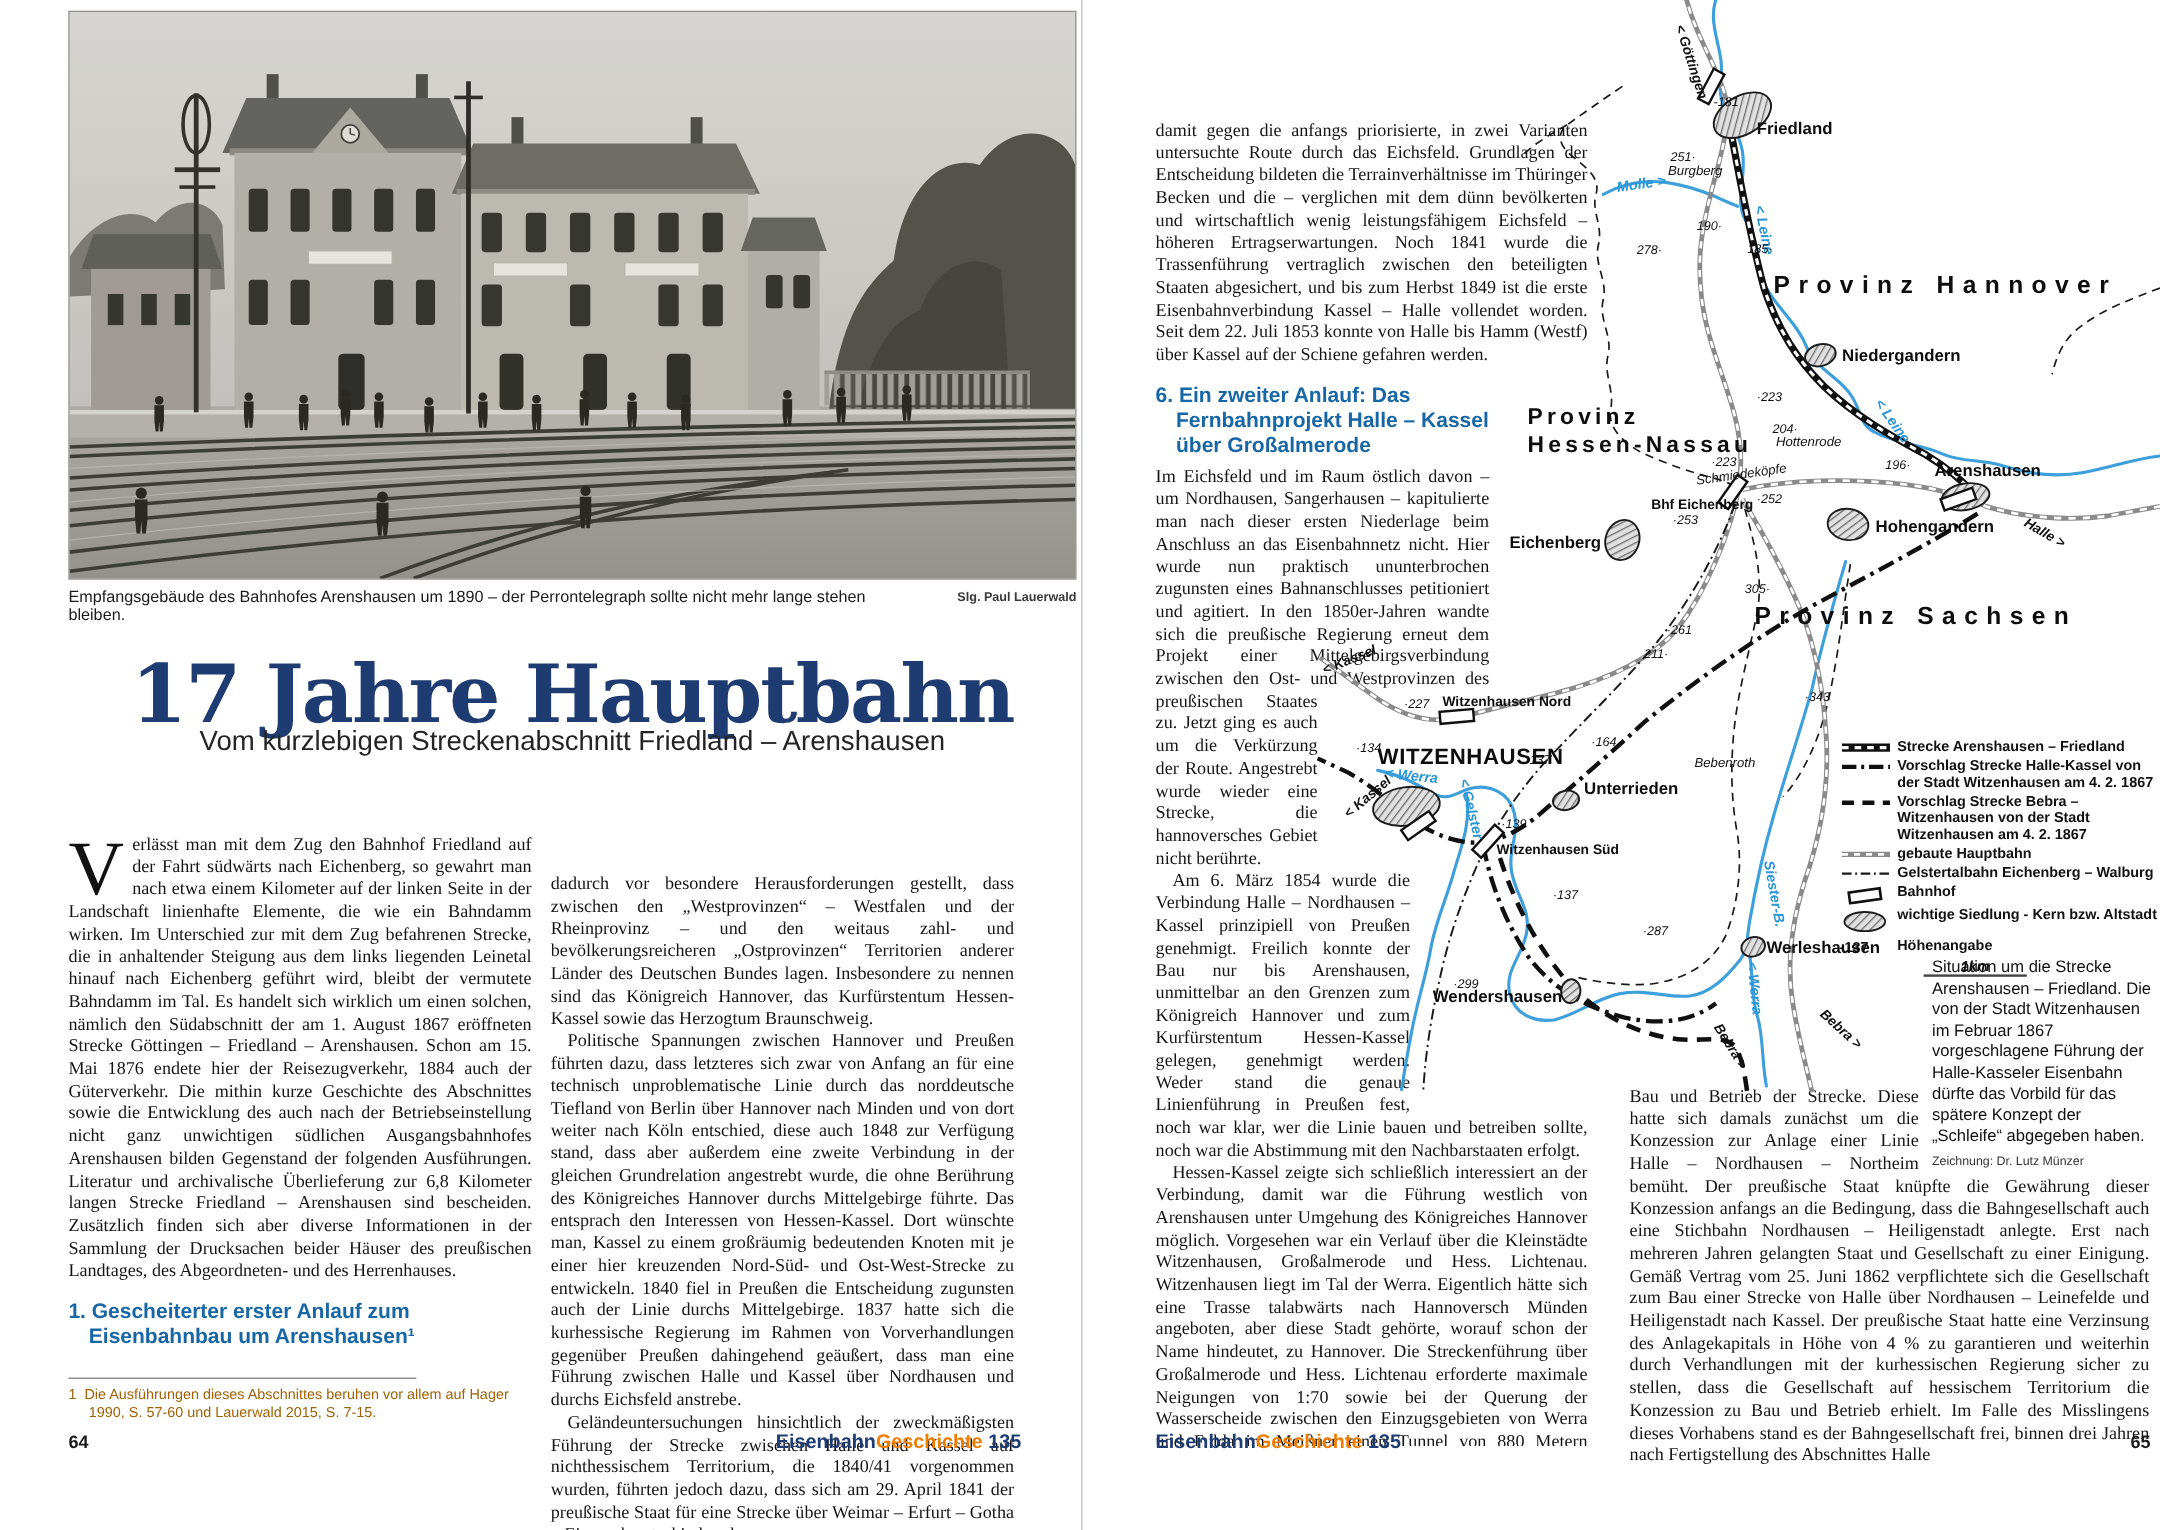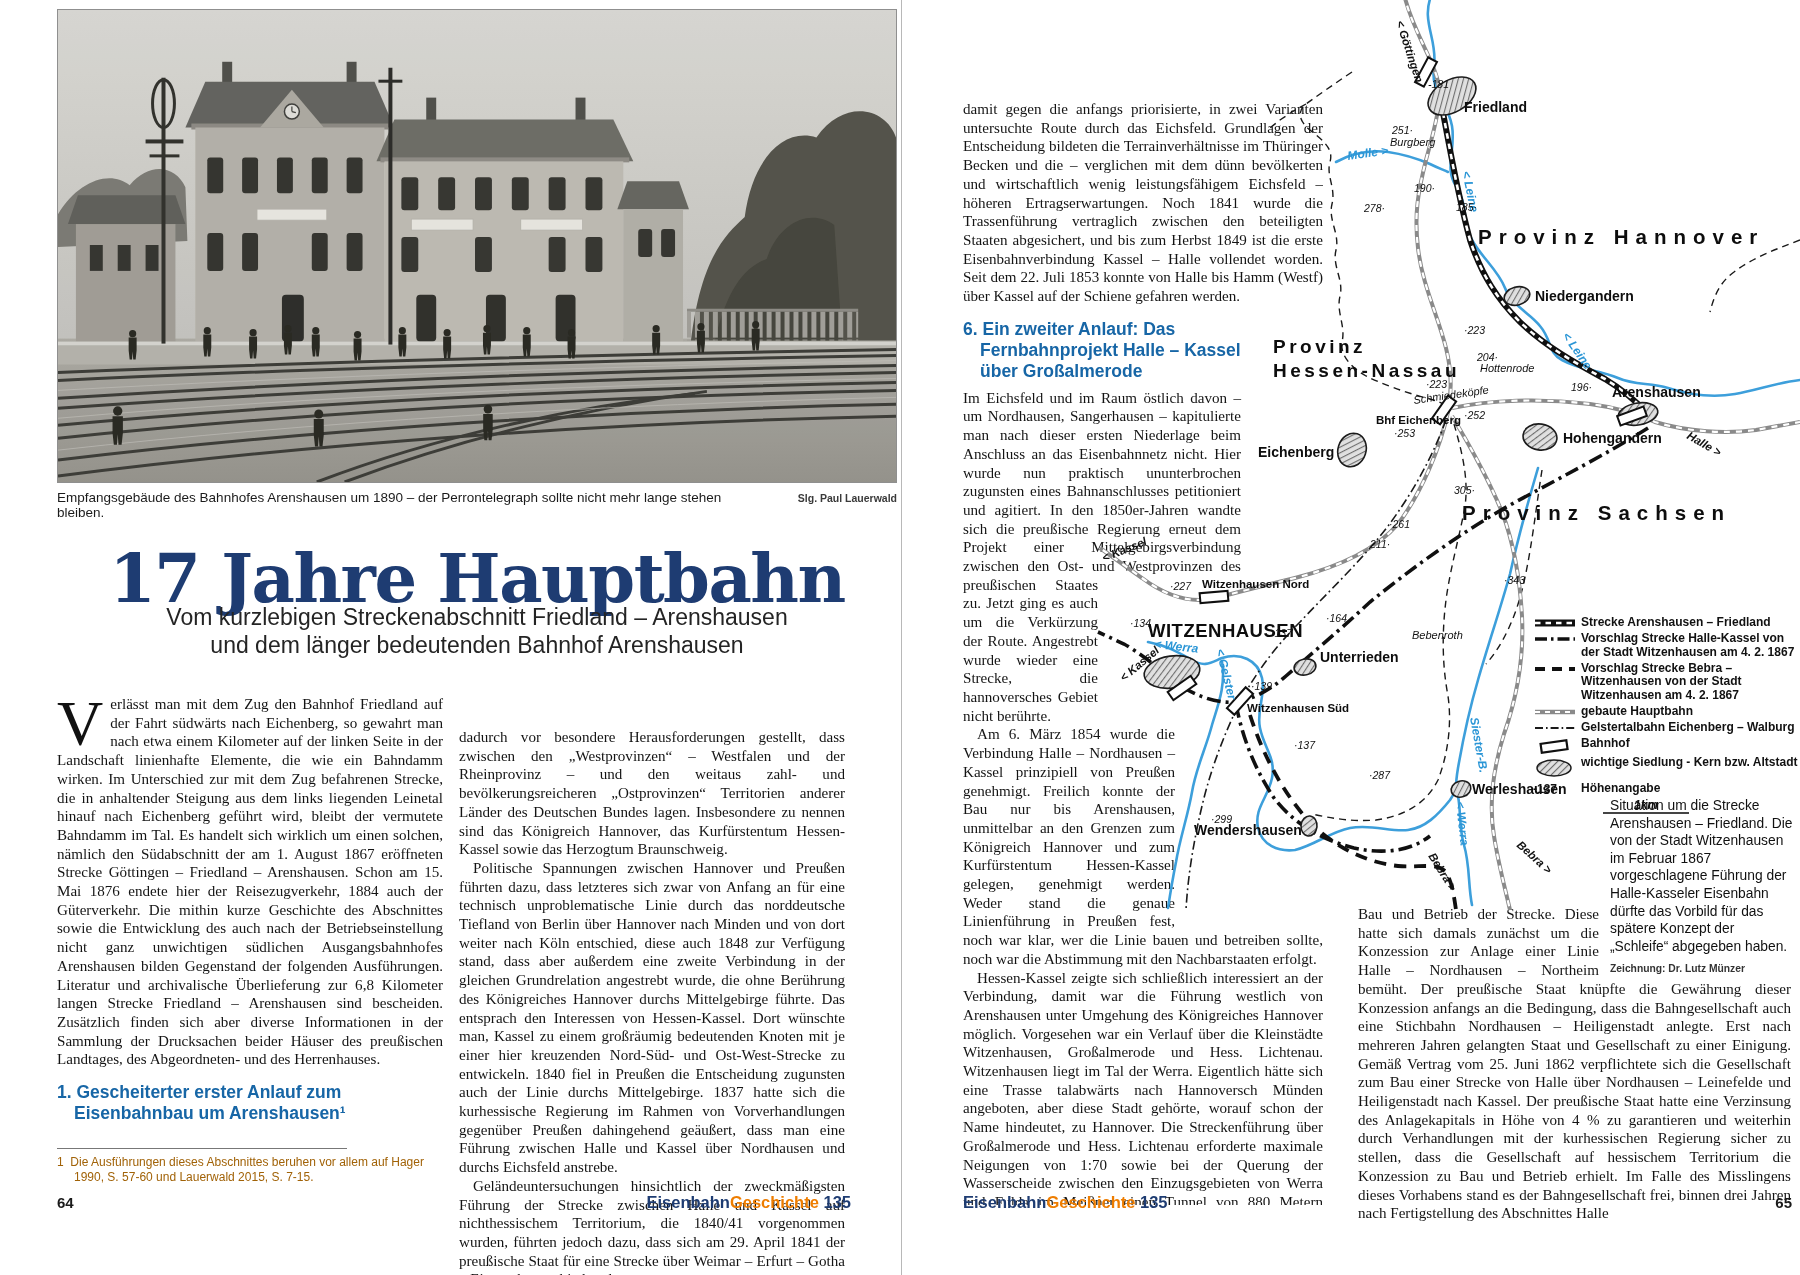--- a/index.html
+++ b/index.html
@@ -73,21 +73,21 @@
             line-height:13.5px; font-weight:bold; color:#111; }
   .legend-row { display:flex; align-items:flex-start; margin-bottom:2.5px; }
   .legend-sym { width:48px; flex:0 0 48px; padding-top:1px; }
   .legend-sym svg { display:block; }
   .scalebar { margin:3px 0 0 70px; width:86px; text-align:center; font-style:italic;
               font-size:12px; border-bottom:2px solid #444; line-height:13px; }
 
   
   .map-caption { position:absolute; left:1610px; top:797px; width:186px;
                  font-size:13.8px; line-height:17.6px; color:#111; }
-  .map-credit { margin-top:5px; font-size:10.3px; font-weight:bold; color:#333; }
+  .map-credit { margin-top:5px; font-size:10.3px; font-weight:normal; color:#333; }
 
   
   .pagenum { position:absolute; top:1194px; font-size:15px; font-weight:bold; color:#1a1a1a; }
   .pagenum-left { left:57px; } .pagenum-right { right:8px; }
   .brand { position:absolute; top:1193px; font-size:16.5px; font-weight:bold; }
   .brand-left { left:640px; width:211px; text-align:right; }
   .brand-right { left:963px; }
   .brand-blue { color:#1e3c72; } .brand-orange { color:#ee7d00; }
 </style>
 </head>
@@ -245,21 +245,20 @@
 </div>
 
 <div class="photo-caption">
   <span class="photo-credit">Slg. Paul Lauerwald</span>
   <span>Empfangsgebäude des Bahnhofes Arenshausen um 1890 – der Perrontelegraph sollte nicht mehr lange stehen bleiben.</span>
 </div>
 
 <div class="headline">17 Jahre Hauptbahn</div>
 <div class="subtitle">
   <div>Vom kurzlebigen Streckenabschnitt Friedland – Arenshausen</div>
-  <div>und dem länger bedeutenden Bahnhof Arenshausen</div>
 </div>
 
 <div class="col colL1">
   <p><span class="dropcap">V</span><span>erlässt man mit dem Zug den Bahnhof Friedland auf der Fahrt südwärts nach Eichenberg, so gewahrt man nach etwa einem Kilometer auf der linken Seite in der Landschaft linienhafte Elemente, die wie ein Bahndamm wirken. Im Unterschied zur mit dem Zug befahrenen Strecke, die in anhaltender Steigung aus dem links liegenden Leinetal hinauf nach Eichenberg geführt wird, bleibt der vermutete Bahndamm im Tal. Es handelt sich wirklich um einen solchen, nämlich den Südabschnitt der am 1. August 1867 eröffneten Strecke Göttingen – Friedland – Arenshausen. Schon am 15. Mai 1876 endete hier der Reisezugverkehr, 1884 auch der Güterverkehr. Die mithin kurze Geschichte des Abschnittes sowie die Entwicklung des auch nach der Betriebseinstellung nicht ganz unwichtigen südlichen Ausgangsbahnhofes Arenshausen bilden Gegenstand der folgenden Ausführungen. Literatur und archivalische Überlieferung zur 6,8 Kilometer langen Strecke Friedland – Arenshausen sind bescheiden. Zusätzlich finden sich aber diverse Informationen in der Sammlung der Drucksachen beider Häuser des preußischen Landtages, des Abgeordneten- und des Herrenhauses.</span></p>
   <div class="sec-head">1. Gescheiterter erster Anlauf zum Eisenbahnbau um Arenshausen¹</div>
   <hr class="footnote-rule">
   <div class="footnote"><span>1</span>&nbsp;&nbsp;<span>Die Ausführungen dieses Abschnittes beruhen vor allem auf Hager 1990, S. 57-60 und Lauerwald 2015, S. 7-15.</span></div>
 </div>
 
 <div class="col colL2">

